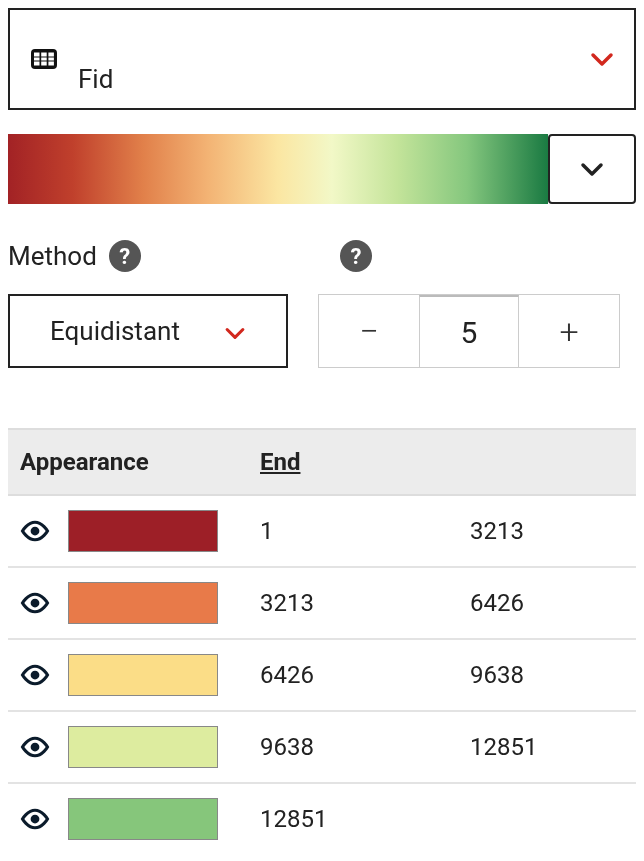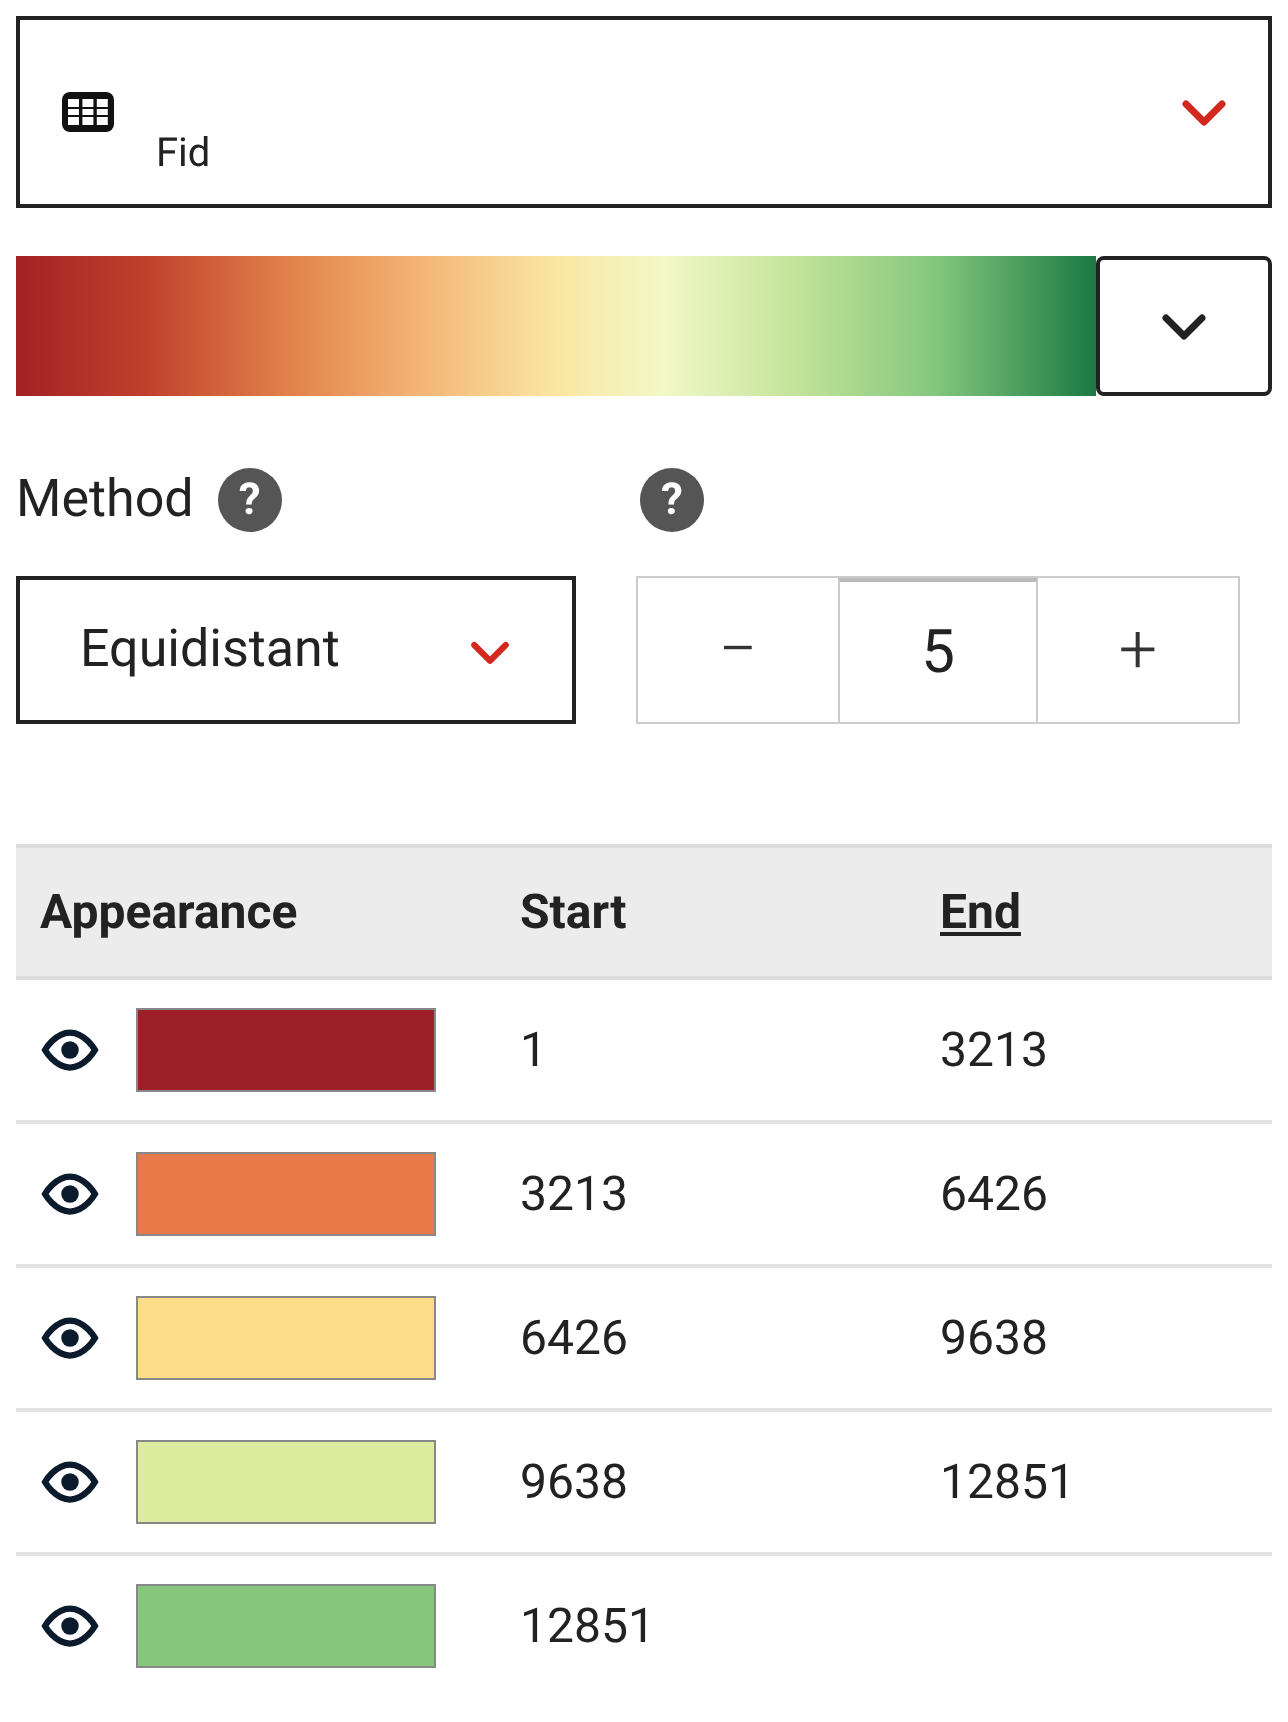--- a/index.html
+++ b/index.html
@@ -17,21 +17,21 @@
   .field-select {
     border: 2px solid #222;
     display: flex;
     align-items: center;
     padding: 14px 20px;
     gap: 20px;
     cursor: pointer;
   }
   .field-select .label {
     flex: 1;
-    font-size: 20px;
+    font-size: 26px;
     margin-top: 40px;
   }
   .grid-icon {
     width: 28px; height: 22px;
     display: inline-block;
   }
 
   
   .ramp-row {
     display: flex;
@@ -59,21 +59,21 @@
     display: flex;
     align-items: center;
     justify-content: center;
     cursor: pointer;
   }
 
   
   .labels-row {
     display: flex;
     margin-top: 36px;
-    gap: 12px;
+    gap: 32px;
     align-items: flex-end;
     font-size: 26px;
   }
   .label-wrap {
     display: flex;
     align-items: center;
     gap: 12px;
   }
   .label-wrap.method { width: 300px; }
   .help-badge {
@@ -91,21 +91,21 @@
 
   
   .controls-row {
     display: flex;
     margin-top: 22px;
     gap: 30px;
   }
   .method-select {
     width: 280px;
     border: 2px solid #222;
-    padding: 18px 30px;
+    padding: 18px 40px;
     display: flex;
     align-items: center;
     justify-content: space-between;
     font-size: 26px;
     cursor: pointer;
   }
   .stepper {
     display: flex;
     border: 1px solid #ccc;
   }
@@ -233,21 +233,20 @@
   <div class="stepper">
     <div class="btn">−</div>
     <div class="val">5</div>
     <div class="btn">+</div>
   </div>
 </div>
 
 <div class="tbl">
   <div class="thead">
     <div class="col-app">Appearance</div>
-    <div class="col-start">Start</div>
     <div class="col-end">End</div>
   </div>
   <div id="tbody">
       <div class="trow">
         <div class="app-cell">
           <span class="eye">
             <svg width="30" height="30" viewBox="0 0 24 24">
               <path d="M12 5C6 5 2 12 2 12s4 7 10 7 10-7 10-7-4-7-10-7z" fill="none" stroke="#0b1b2b" stroke-width="2.5"></path>
               <circle cx="12" cy="12" r="3.5" fill="#0b1b2b"></circle>
             </svg>

